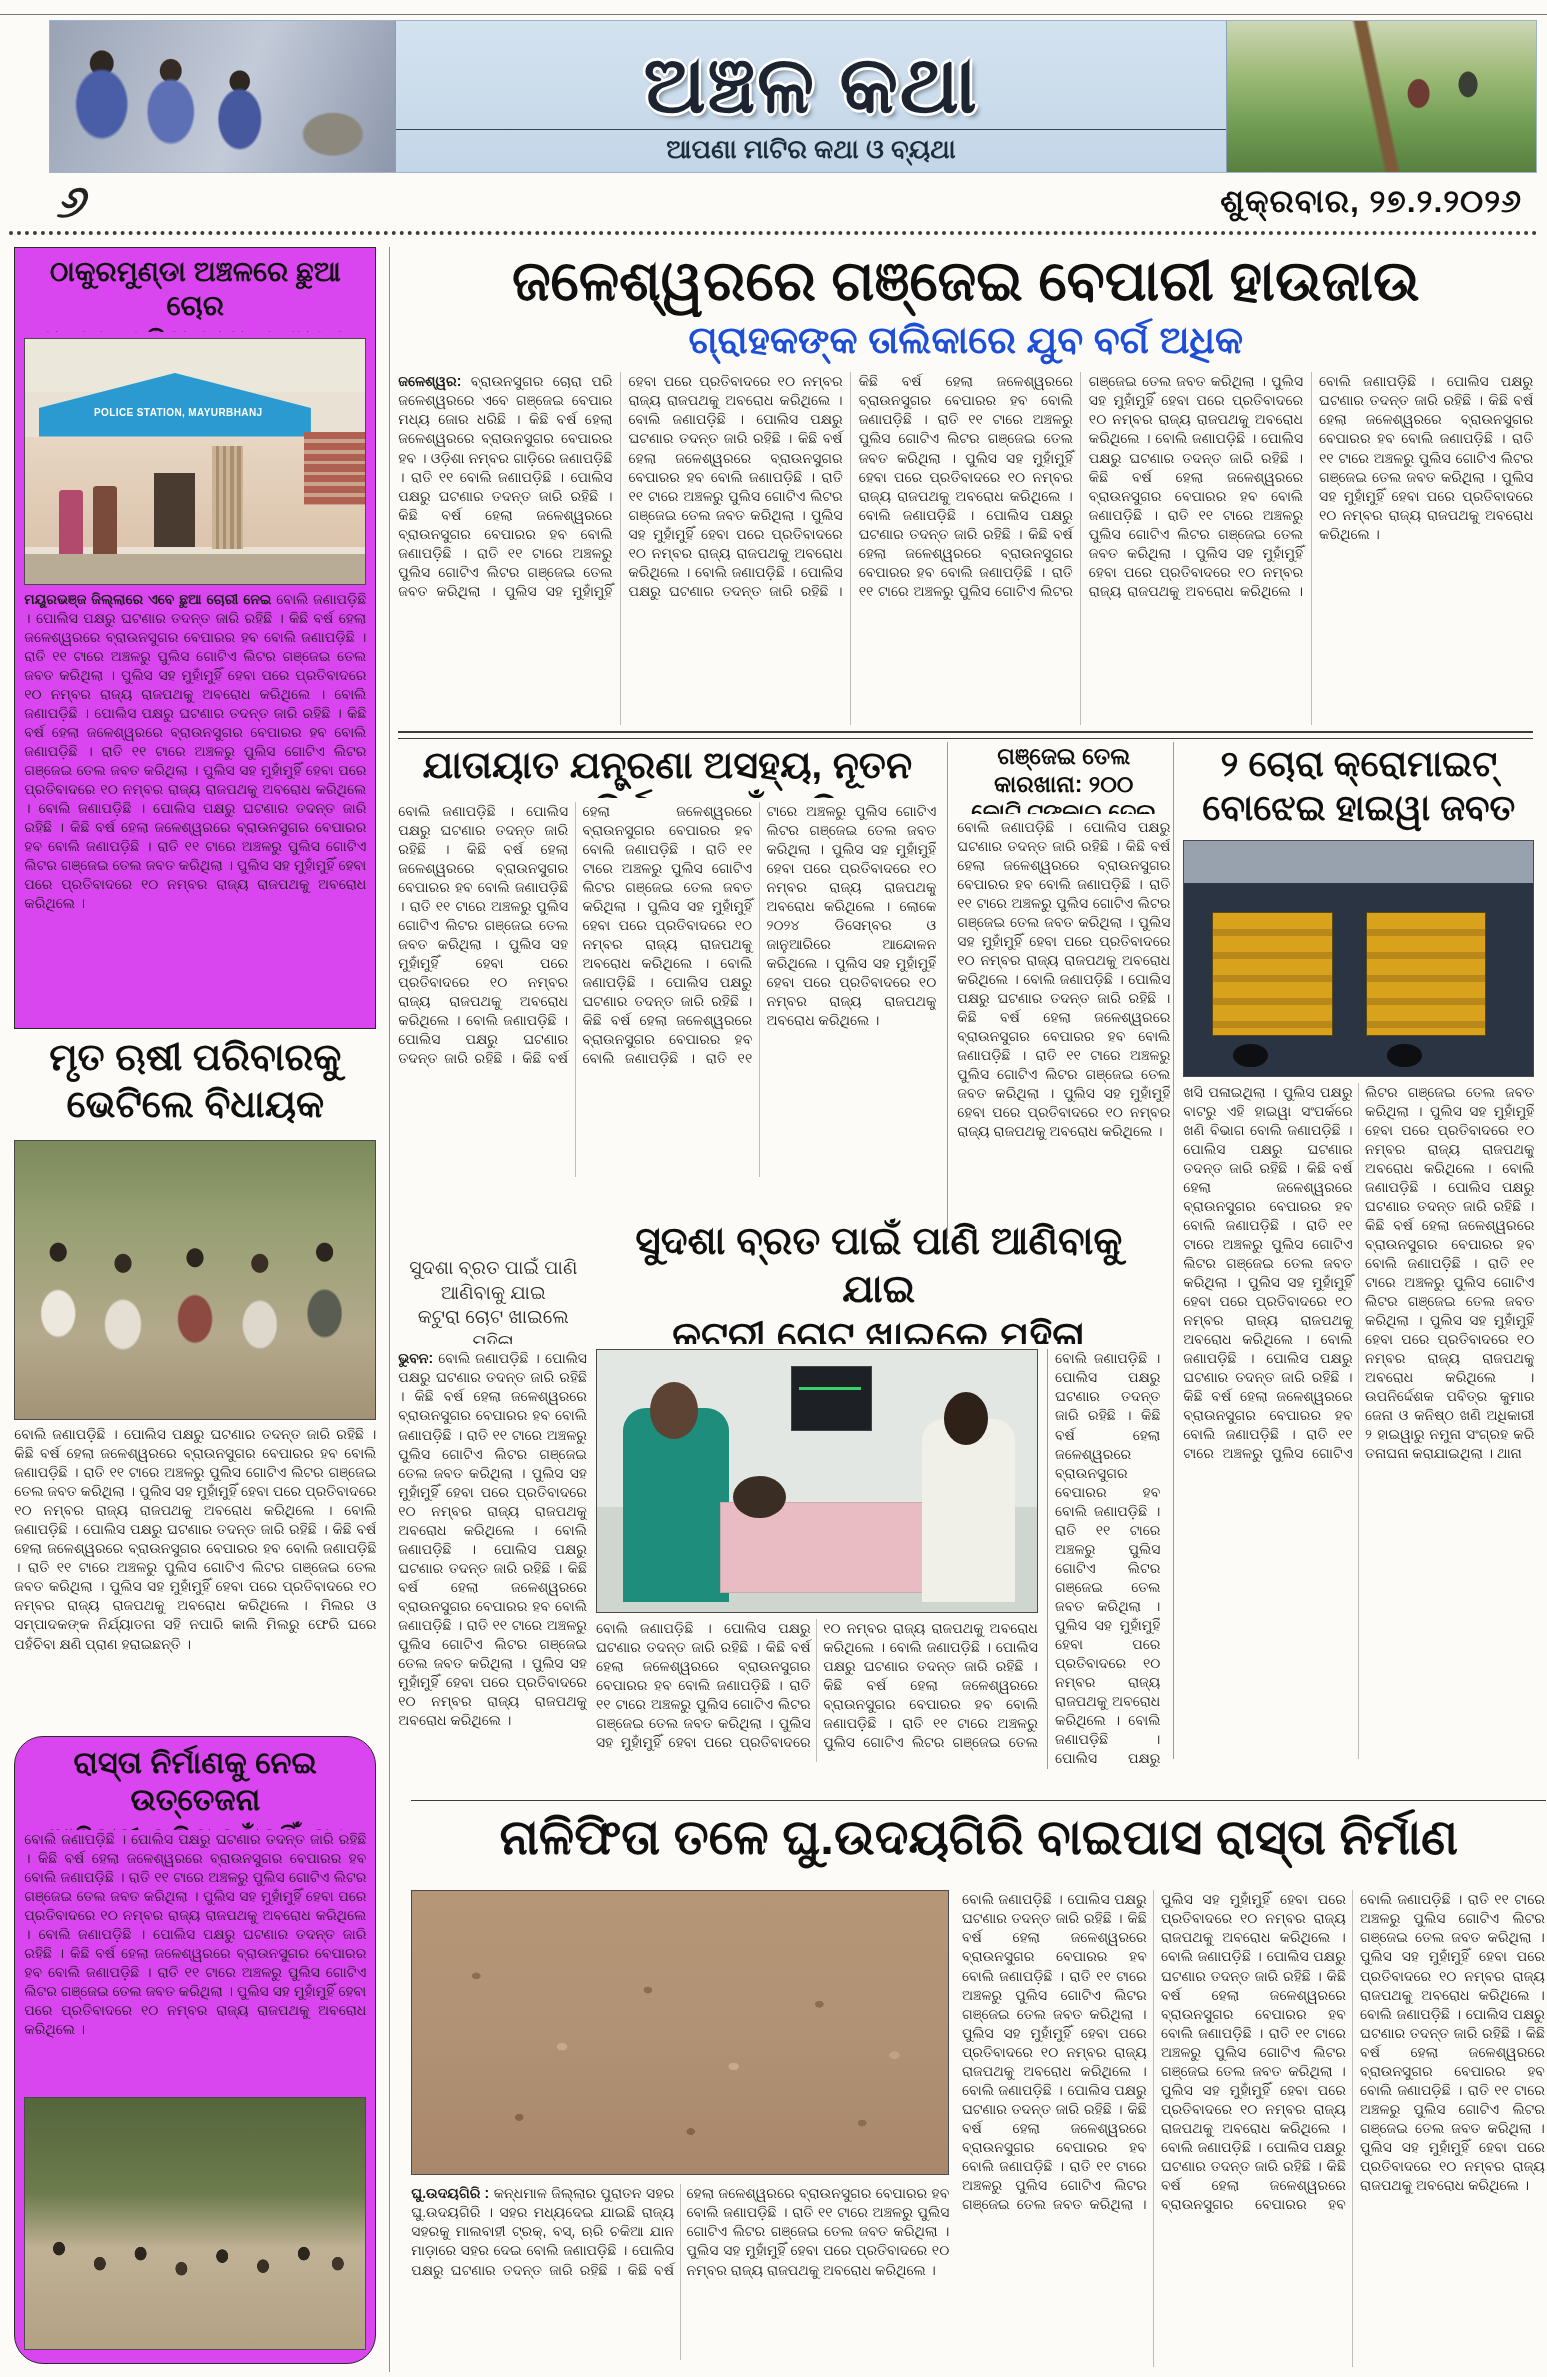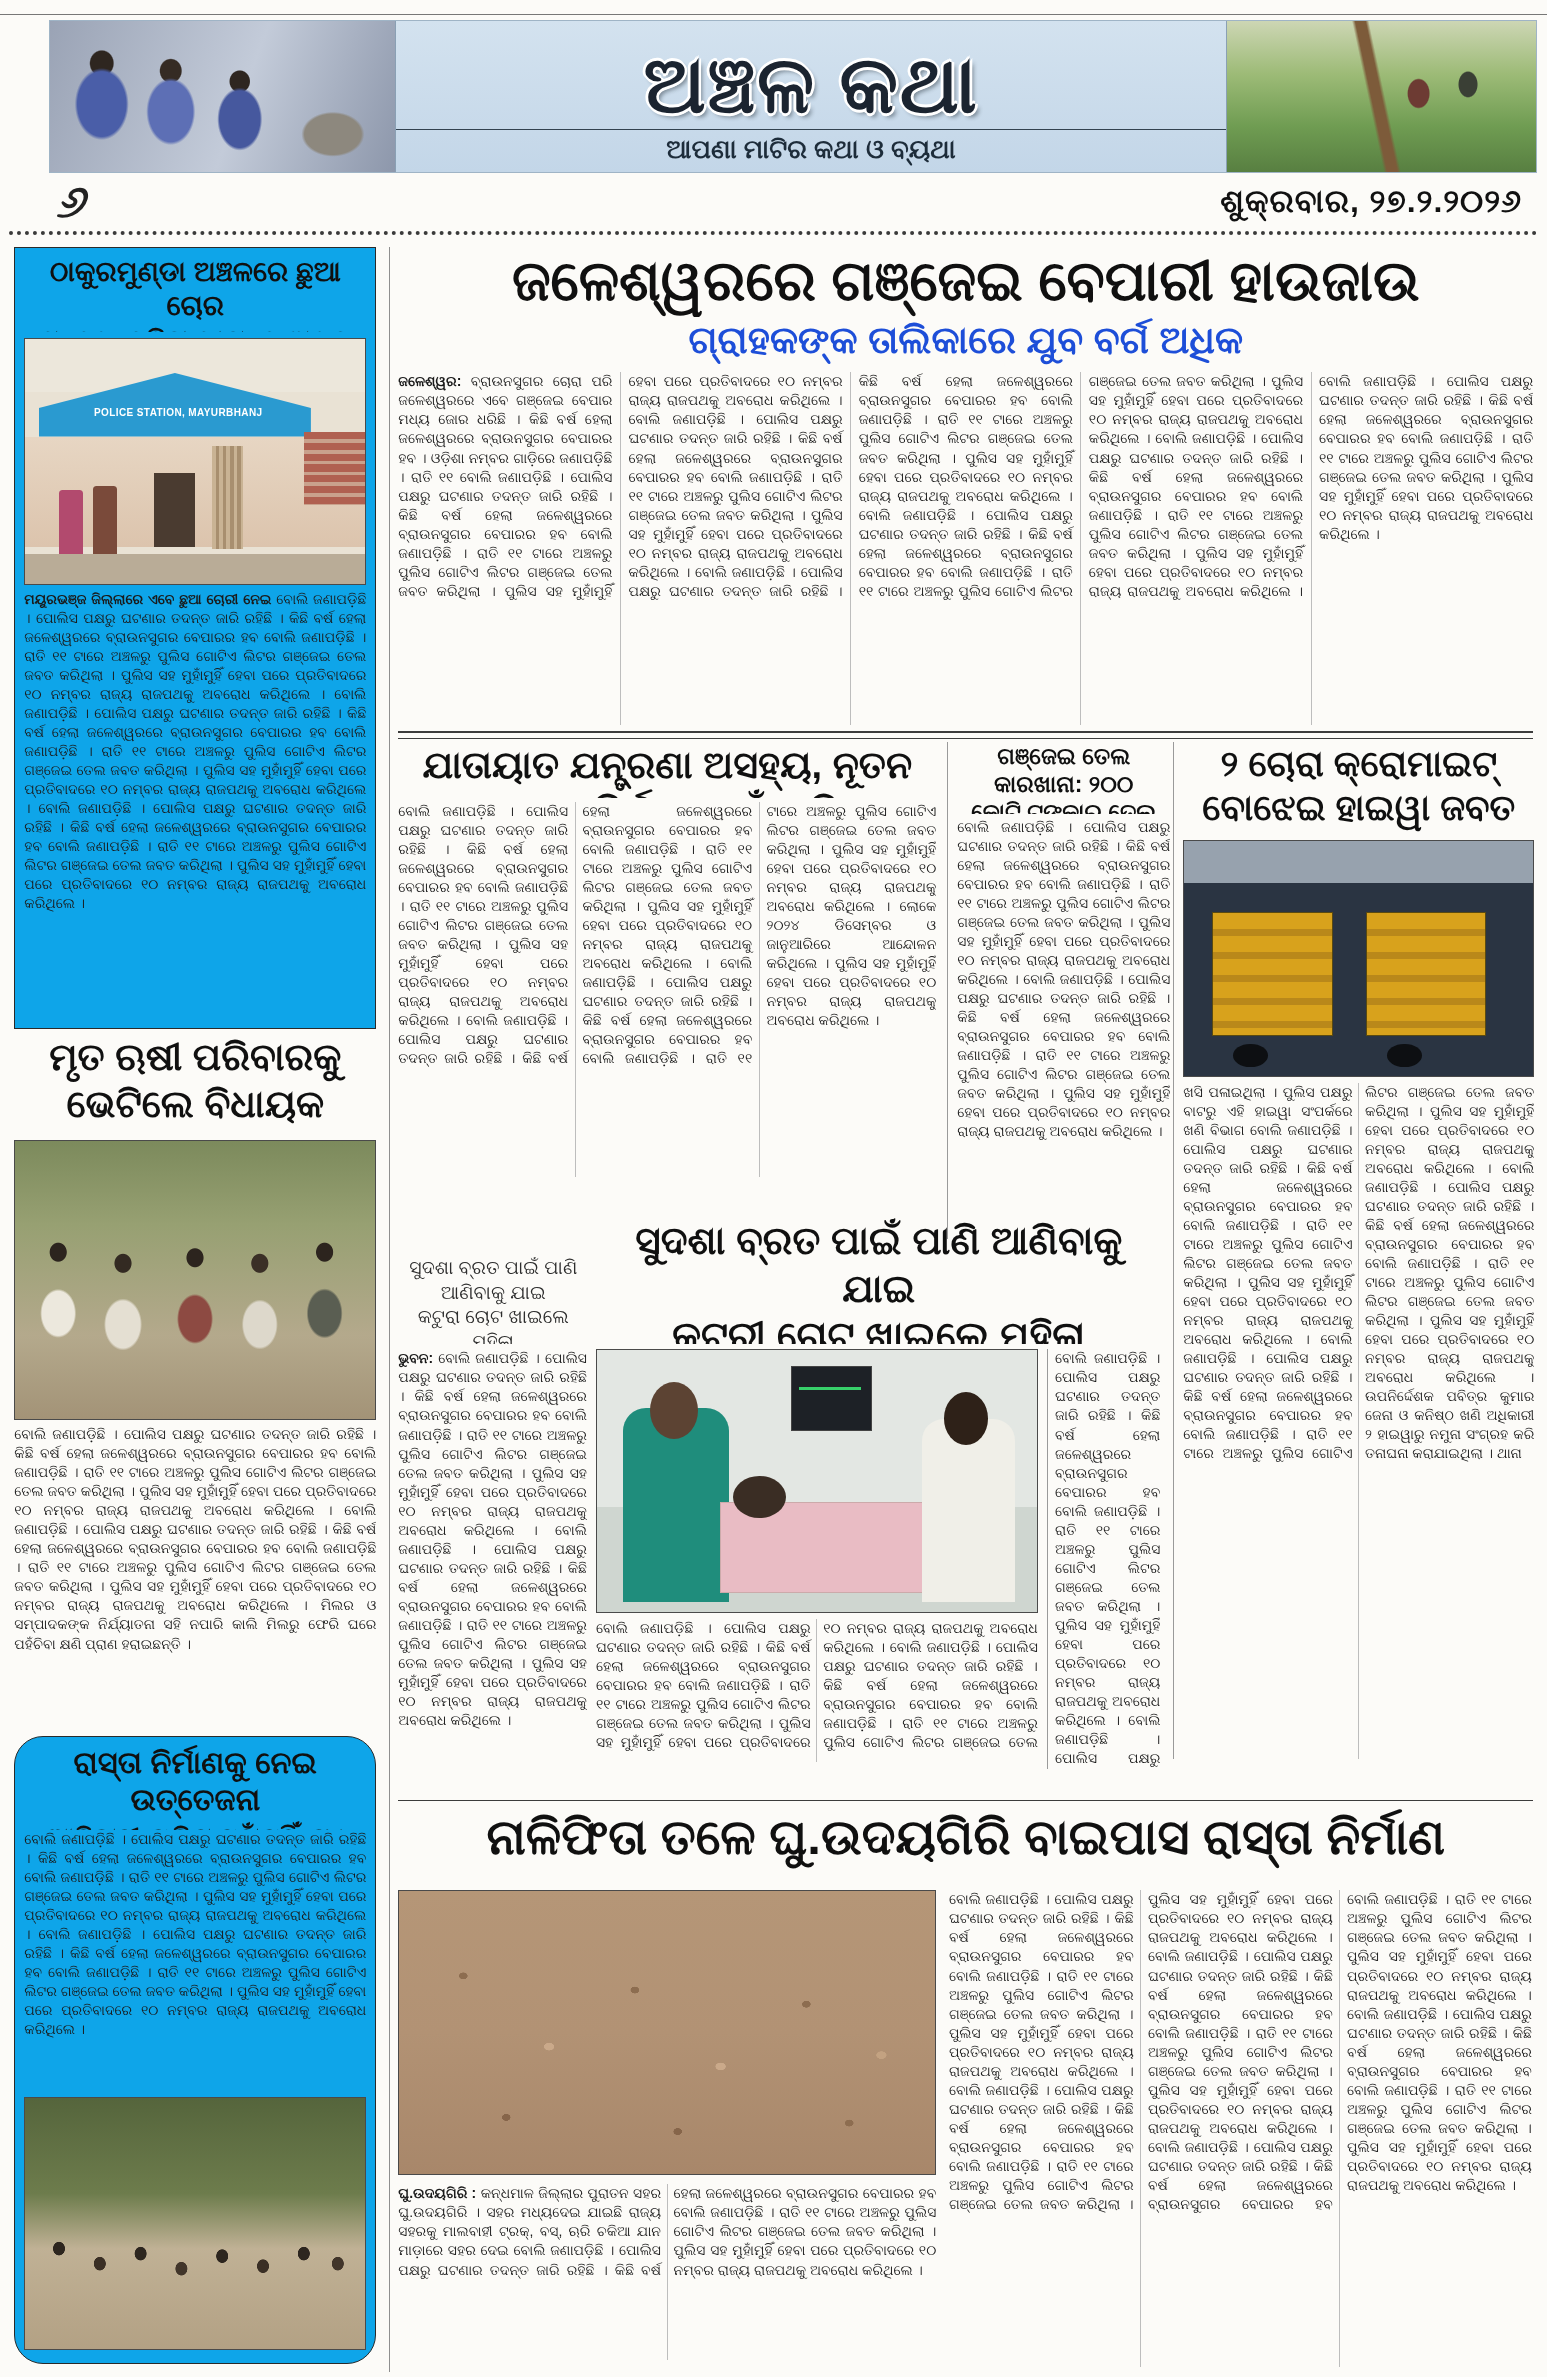--- a/index.html
+++ b/index.html
@@ -33,21 +33,21 @@
       linear-gradient(180deg,#cdd6b4 0%,#9dbb77 35%,#6f9c52 70%,#587f41 100%);}
   
   .folio-num{left:56px;top:176px;font-size:45px;font-weight:bold;font-style:italic;color:#222;}
   .folio-date{right:25px;top:183px;font-size:32px;font-weight:bold;color:#111;letter-spacing:0.9px;}
   .dot-rule{left:9px;top:231px;width:1529px;border-top:4.5px dotted #3a3a3a;}
   
   .content{left:14.3px;top:247px;width:1519px;height:2125px;}
   .vrule-main{left:375px;top:0;height:2125px;border-left:0.9px solid #8f8f8f;}
   .col-left{left:0;top:0;width:362px;}
   .col-main{left:384px;top:0;width:1135px;}
-  .story-box{border:1.8px solid #2a2a2a;padding:7.2px 9px;box-sizing:border-box;background:#0ea5e9;}
+  .story-box{border:1.8px solid #2a2a2a;padding:7.2px 9px;box-sizing:border-box;background:#d946ef;}
   h1,h2,h3,h4,p{margin:0;}
   .hl{font-weight:bold;text-align:center;color:#101010;line-height:1.22;overflow:hidden;}
   .body-txt{font-size:14px;line-height:1.36;text-align:justify;overflow:hidden;color:#1a1a1a;}
   .body-txt strong{font-weight:bold;}
   .cols2{column-count:2;column-gap:12.6px;column-rule:0.9px solid #bdbdbd;}
   .cols3{column-count:3;column-gap:14.3px;column-rule:0.9px solid #bdbdbd;}
   .cols5{column-count:5;column-gap:16px;column-rule:0.9px solid #bdbdbd;}
   .photo{position:relative;border:0.9px solid #4a4a4a;overflow:hidden;box-sizing:border-box;}
   .double-rule{height:5.4px;border-top:2.7px solid #3c3c3c;border-bottom:0.9px solid #3c3c3c;}
   
@@ -271,21 +271,21 @@
             <div class="body-txt cols2" style="height:143px;margin-top:5.4px;">
               <span> ବୋଲି ଜଣାପଡ଼ିଛି । ପୋଲିସ ପକ୍ଷରୁ ଘଟଣାର ତଦନ୍ତ ଜାରି ରହିଛି । କିଛି ବର୍ଷ ହେଲା ଜଳେଶ୍ୱରରେ ବ୍ରାଉନସୁଗର ବେପାରର ହବ ବୋଲି ଜଣାପଡ଼ିଛି । ରାତି ୧୧ ଟାରେ ଅଞ୍ଚଳରୁ ପୁଲିସ ଗୋଟିଏ ଲିଟର ଗଞ୍ଜେଇ ତେଲ ଜବତ କରିଥିଲା । ପୁଲିସ ସହ ମୁହାଁମୁହିଁ ହେବା ପରେ ପ୍ରତିବାଦରେ ୧୦ ନମ୍ବର ରାଜ୍ୟ ରାଜପଥକୁ ଅବରୋଧ କରିଥିଲେ । ବୋଲି ଜଣାପଡ଼ିଛି । ପୋଲିସ ପକ୍ଷରୁ ଘଟଣାର ତଦନ୍ତ ଜାରି ରହିଛି । କିଛି ବର୍ଷ ହେଲା ଜଳେଶ୍ୱରରେ ବ୍ରାଉନସୁଗର ବେପାରର ହବ ବୋଲି ଜଣାପଡ଼ିଛି । ରାତି ୧୧ ଟାରେ ଅଞ୍ଚଳରୁ ପୁଲିସ ଗୋଟିଏ ଲିଟର ଗଞ୍ଜେଇ ତେଲ ଜବତ କରିଥିଲା । ପୁଲିସ ସହ ମୁହାଁମୁହିଁ ହେବା ପରେ ପ୍ରତିବାଦରେ ୧୦ ନମ୍ବର ରାଜ୍ୟ ରାଜପଥକୁ ଅବରୋଧ କରିଥିଲେ । </span>
             </div>
           </div>
           <p class="body-txt" style="width:106px;height:420px;border-left:0.9px solid #9a9a9a;padding-left:7.2px;">
             <span> ବୋଲି ଜଣାପଡ଼ିଛି । ପୋଲିସ ପକ୍ଷରୁ ଘଟଣାର ତଦନ୍ତ ଜାରି ରହିଛି । କିଛି ବର୍ଷ ହେଲା ଜଳେଶ୍ୱରରେ ବ୍ରାଉନସୁଗର ବେପାରର ହବ ବୋଲି ଜଣାପଡ଼ିଛି । ରାତି ୧୧ ଟାରେ ଅଞ୍ଚଳରୁ ପୁଲିସ ଗୋଟିଏ ଲିଟର ଗଞ୍ଜେଇ ତେଲ ଜବତ କରିଥିଲା । ପୁଲିସ ସହ ମୁହାଁମୁହିଁ ହେବା ପରେ ପ୍ରତିବାଦରେ ୧୦ ନମ୍ବର ରାଜ୍ୟ ରାଜପଥକୁ ଅବରୋଧ କରିଥିଲେ । ବୋଲି ଜଣାପଡ଼ିଛି । ପୋଲିସ ପକ୍ଷରୁ ଘଟଣାର ତଦନ୍ତ ଜାରି ରହିଛି । କିଛି ବର୍ଷ ହେଲା ଜଳେଶ୍ୱରରେ ବ୍ରାଉନସୁଗର ବେପାରର ହବ ବୋଲି ଜଣାପଡ଼ିଛି । ରାତି ୧୧ ଟାରେ ଅଞ୍ଚଳରୁ ପୁଲିସ ଗୋଟିଏ ଲିଟର ଗଞ୍ଜେଇ ତେଲ ଜବତ କରିଥିଲା । ପୁଲିସ ସହ ମୁହାଁମୁହିଁ ହେବା ପରେ ପ୍ରତିବାଦରେ ୧୦ ନମ୍ବର ରାଜ୍ୟ ରାଜପଥକୁ ଅବରୋଧ କରିଥିଲେ । </span>
           </p>
         </div>
       </section>
 
-      <section class="abs" style="left:0;top:1553px;width:1135px;border-top:1.8px solid #3c3c3c;padding-top:7.2px;">
+      <section class="abs" style="left:13px;top:1553px;width:1135px;border-top:1.8px solid #3c3c3c;padding-top:7.2px;">
         <h1 class="hl" style="font-size:49px;height:75px;">ନାଳିଫିତା ତଳେ ଘୁ.ଉଦୟଗିରି ବାଇପାସ ରାସ୍ତା ନିର୍ମାଣ</h1>
         <div style="display:flex;gap:12.6px;margin-top:7.2px;">
           <div style="width:538px;">
             <div class="photo ph-road"></div>
             <div class="body-txt cols2" style="height:176px;margin-top:9px;">
               <strong>ଘୁ.ଉଦୟଗିରି :</strong>
               <span>କନ୍ଧମାଳ ଜିଲ୍ଲାର ପୁରାତନ ସହର ଘୁ.ଉଦୟଗିରି । ସହର ମଧ୍ୟଦେଇ ଯାଇଛି ରାଜ୍ୟ</span>
               <span>ସହରକୁ ମାଲବାହୀ ଟ୍ରକ୍, ବସ୍, ଋରି ଚକିଆ ଯାନ ମାଡ଼ାରେ ସହର ଦେଇ</span>
               <span> ବୋଲି ଜଣାପଡ଼ିଛି । ପୋଲିସ ପକ୍ଷରୁ ଘଟଣାର ତଦନ୍ତ ଜାରି ରହିଛି । କିଛି ବର୍ଷ ହେଲା ଜଳେଶ୍ୱରରେ ବ୍ରାଉନସୁଗର ବେପାରର ହବ ବୋଲି ଜଣାପଡ଼ିଛି । ରାତି ୧୧ ଟାରେ ଅଞ୍ଚଳରୁ ପୁଲିସ ଗୋଟିଏ ଲିଟର ଗଞ୍ଜେଇ ତେଲ ଜବତ କରିଥିଲା । ପୁଲିସ ସହ ମୁହାଁମୁହିଁ ହେବା ପରେ ପ୍ରତିବାଦରେ ୧୦ ନମ୍ବର ରାଜ୍ୟ ରାଜପଥକୁ ଅବରୋଧ କରିଥିଲେ । </span>
             </div>

